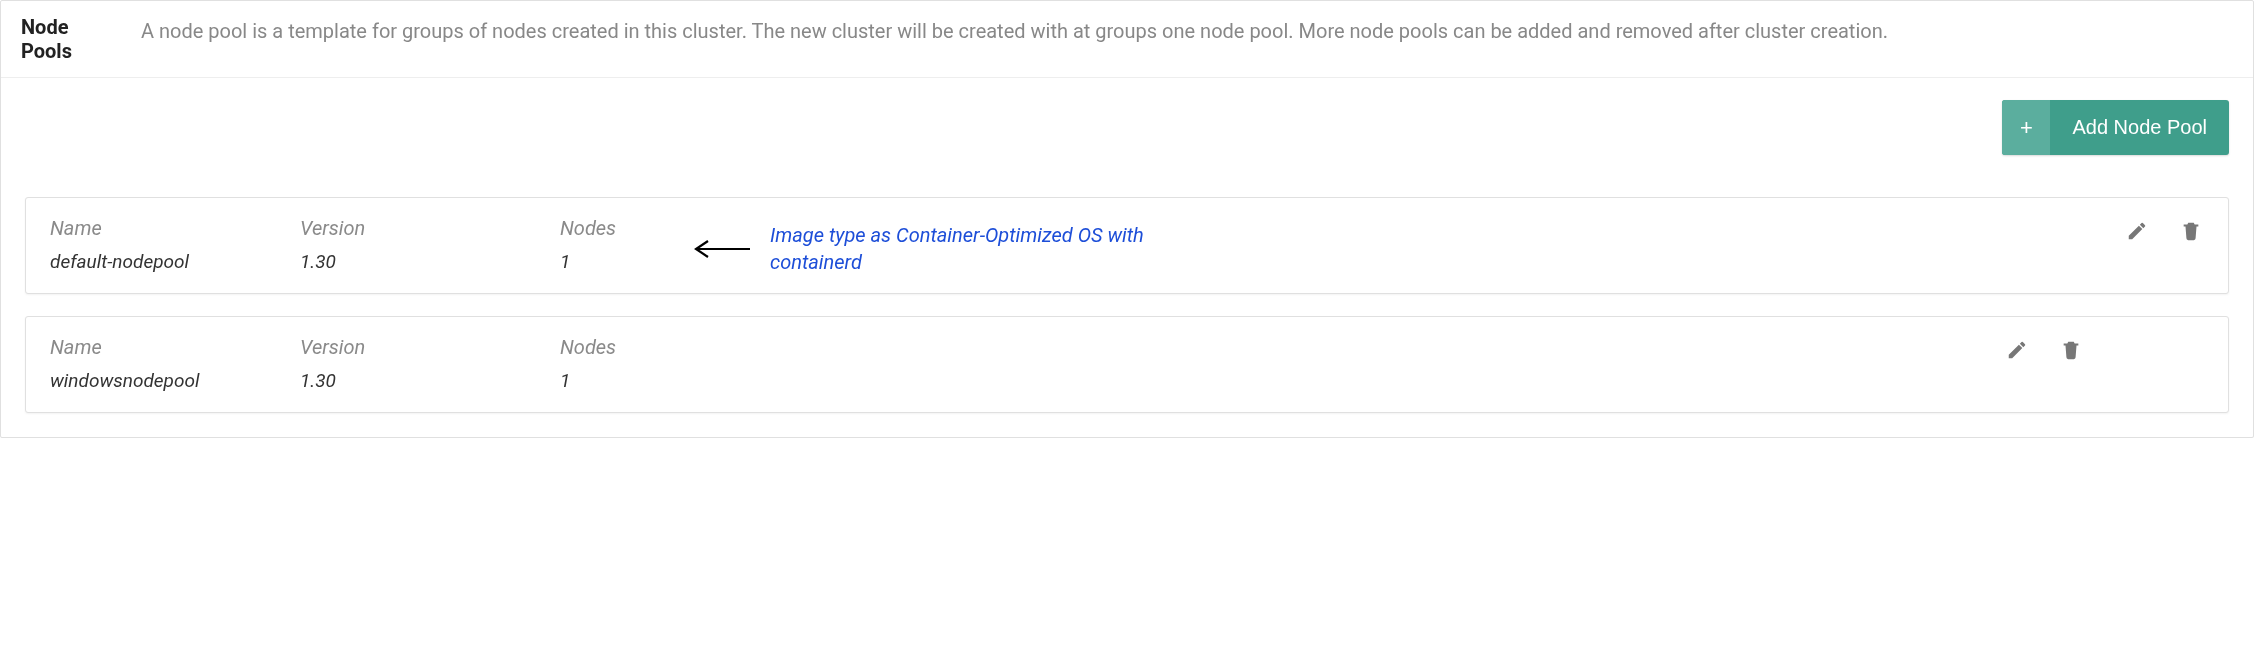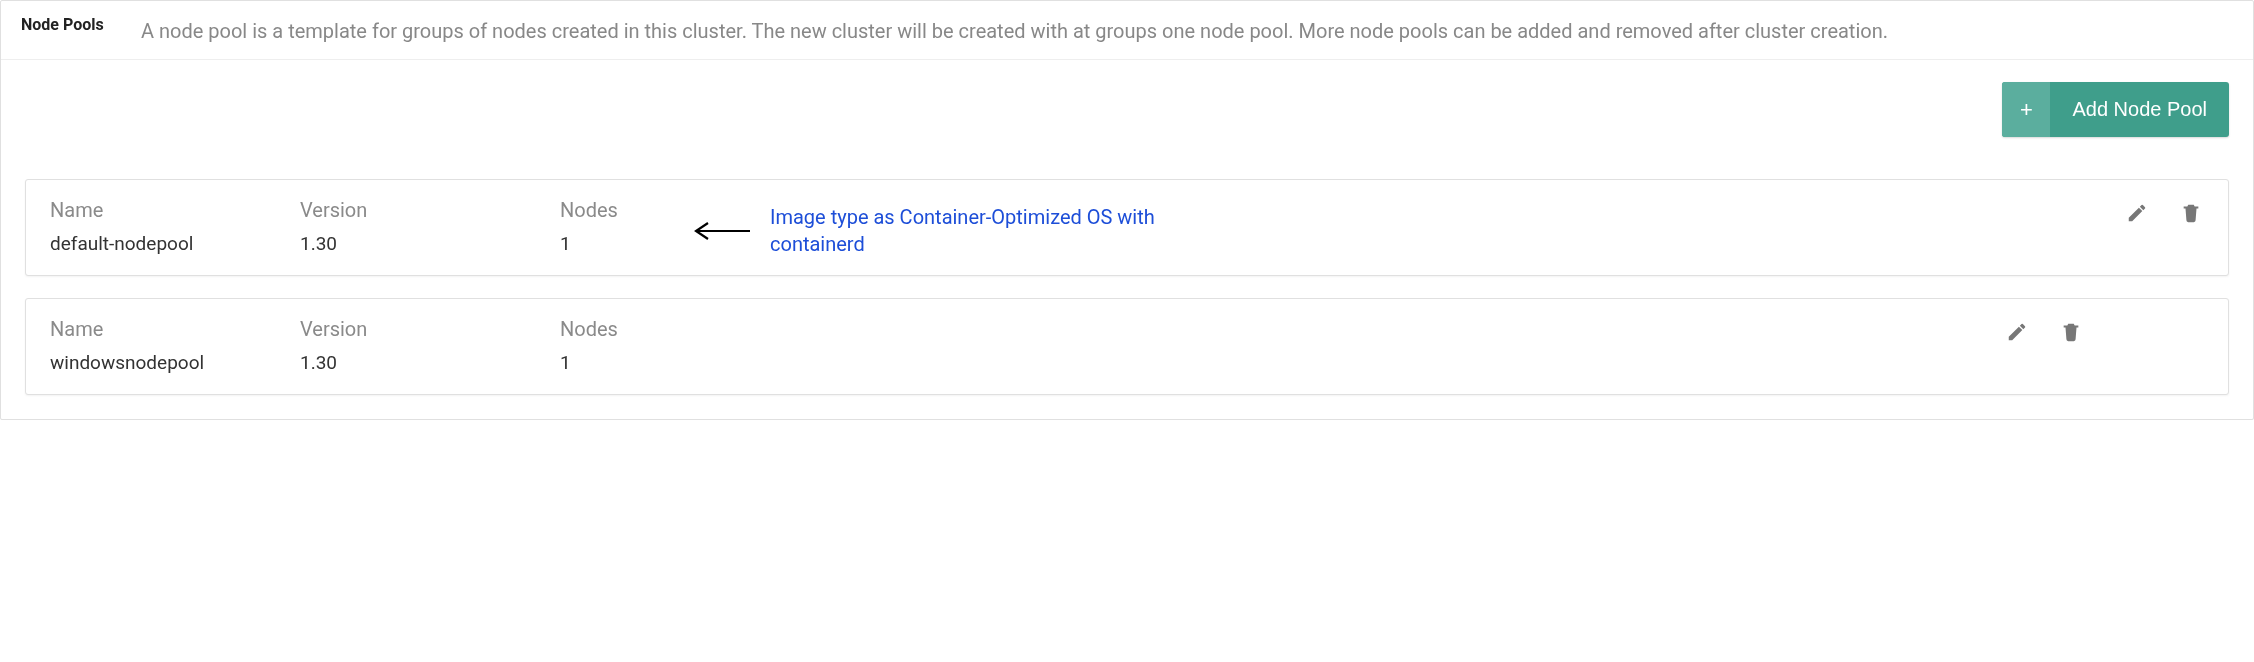--- a/index.html
+++ b/index.html
@@ -21,21 +21,21 @@
     }
     .header-row {
       display: flex;
       align-items: flex-start;
       padding: 14px 20px 0 20px;
       border-bottom: 1px solid #eee;
       gap: 30px;
     }
     .section-title {
       font-weight: 700;
-      font-size: 16px;
+      font-size: 20px;
       color: #222;
       line-height: 1.2;
       flex: 0 0 90px;
       padding-bottom: 14px;
     }
     .section-desc {
       font-size: 20px;
       color: #888;
       line-height: 1.4;
       flex: 1;
@@ -68,20 +68,21 @@
       font-size: 22px;
       font-weight: 400;
     }
     .add-button .label-part {
       padding: 16px 22px;
       display: flex;
       align-items: center;
     }
     .pools-area {
       padding: 10px 24px 24px 24px;
+      font-style: italic;
     }
     .pool-card {
       border: 1px solid #e0e0e0;
       border-radius: 3px;
       box-shadow: 0 1px 2px rgba(0,0,0,0.05);
       padding: 18px 24px 20px 24px;
       margin-top: 22px;
       position: relative;
       background: #fff;
     }

